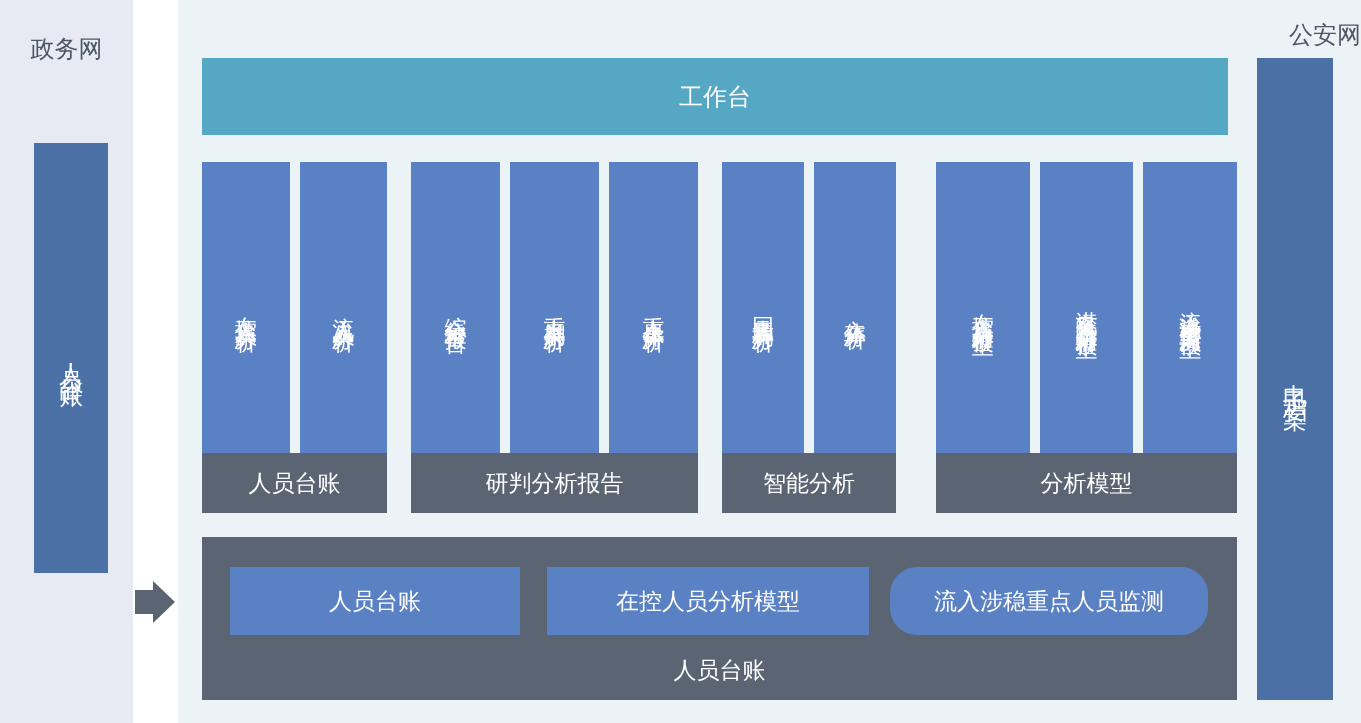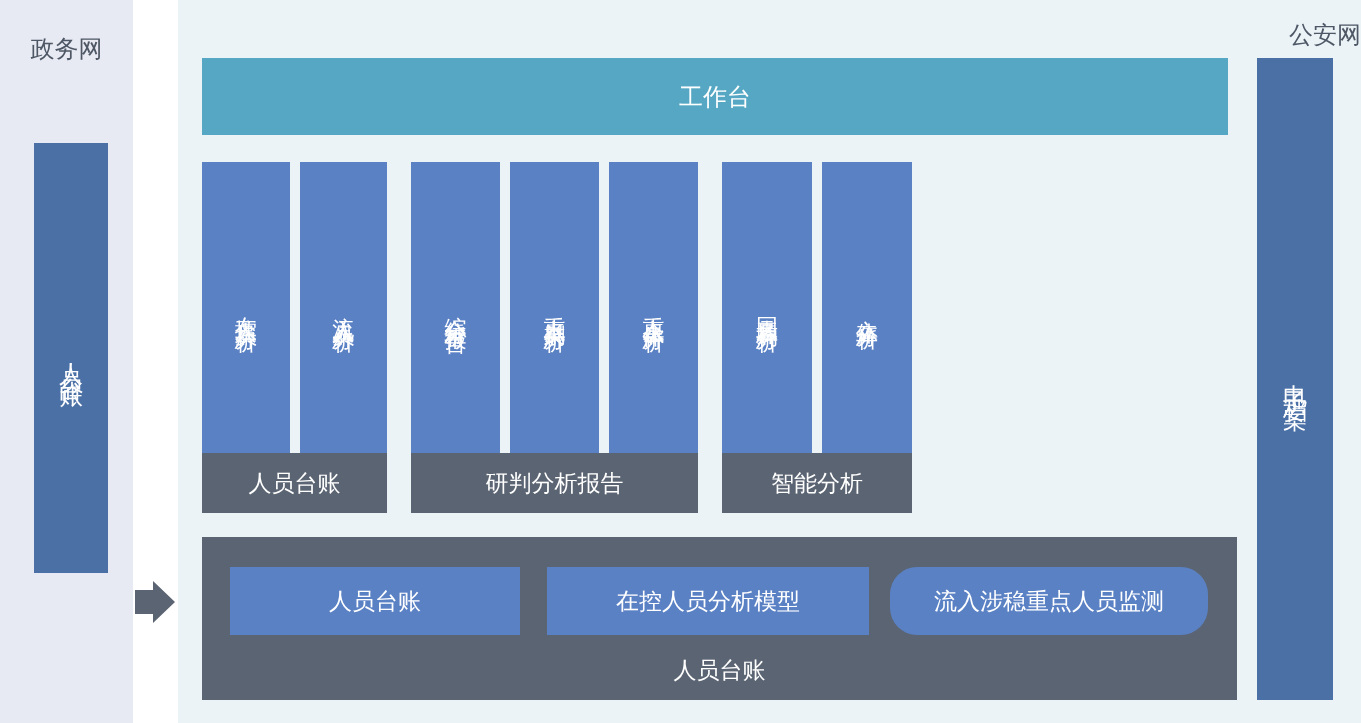--- a/index.html
+++ b/index.html
@@ -73,21 +73,21 @@
     display: flex; align-items: center; justify-content: center;
   }
   .group-footer {
     height: 60px;
     background: #5b6472;
     display: flex; align-items: center; justify-content: center;
     color: #ffffff; font-size: 23px;
   }
   #group-1 { left: 24px;  width: 185px; }
   #group-2 { left: 233px; width: 287px; }
-  #group-3 { left: 544px; width: 190px; }
+  #group-3 { left: 544px; width: 174px; }
   #group-4 { left: 758px; width: 301px; }
 
   
   .bottom-panel {
     position: absolute; left: 24px; top: 537px;
     width: 1035px; height: 163px;
     background: #5b6472;
   }
   .bp-button {
     position: absolute; top: 30px; height: 68px;
@@ -172,20 +172,36 @@
         </div>
         <div class="col">
           <span class="vtext col-text">立体分析</span>
         </div>
       </div>
       <div class="group-footer">
         <span>智能分析</span>
       </div>
     </div>
 
+    <div class="group" id="group-4">
+      <div class="group-cols">
+        <div class="col">
+          <span class="vtext col-text">在控人员分析模型</span>
+        </div>
+        <div class="col">
+          <span class="vtext col-text">潜在风险人员分析模型</span>
+        </div>
+        <div class="col">
+          <span class="vtext col-text">流入涉稳重点人员模型</span>
+        </div>
+      </div>
+      <div class="group-footer">
+        <span>分析模型</span>
+      </div>
+    </div>
 
     <div class="bottom-panel">
       <div class="bp-button" id="bp-btn-1">
         <span>人员台账</span>
       </div>
       <div class="bp-button" id="bp-btn-2">
         <span>在控人员分析模型</span>
       </div>
       <div class="bp-button" id="bp-btn-3">
         <span>流入涉稳重点人员监测</span>

